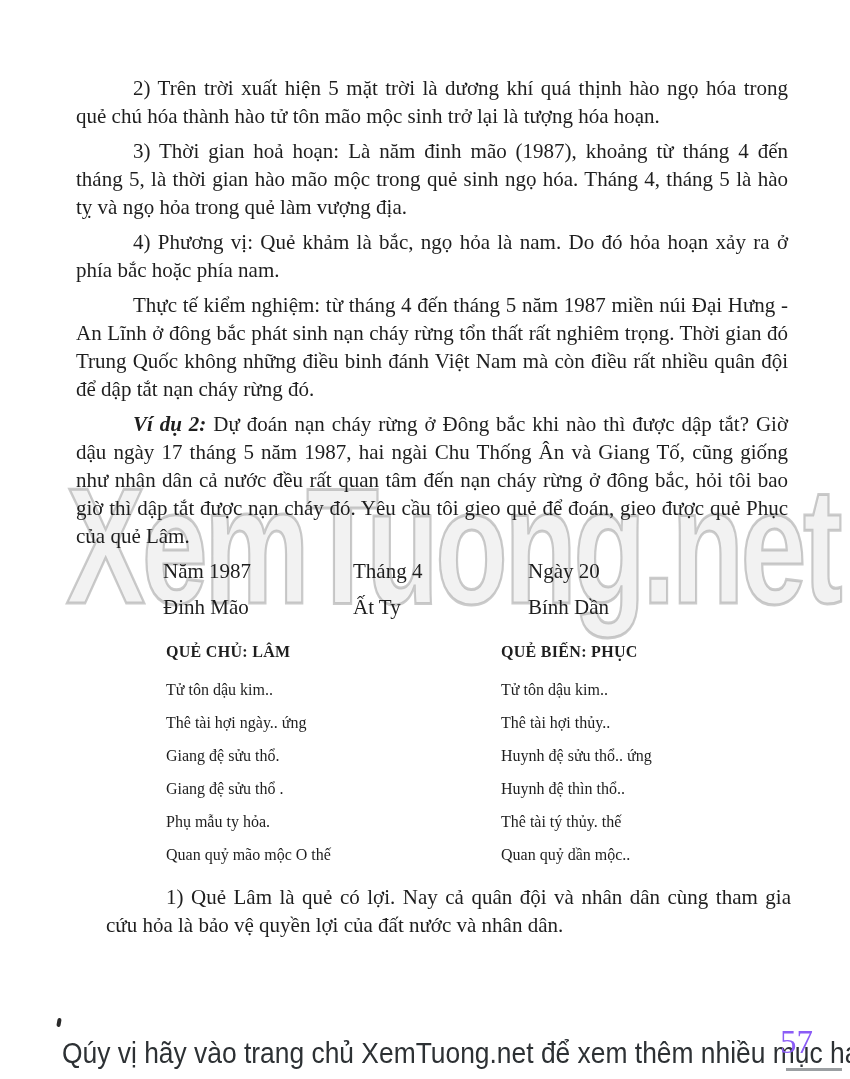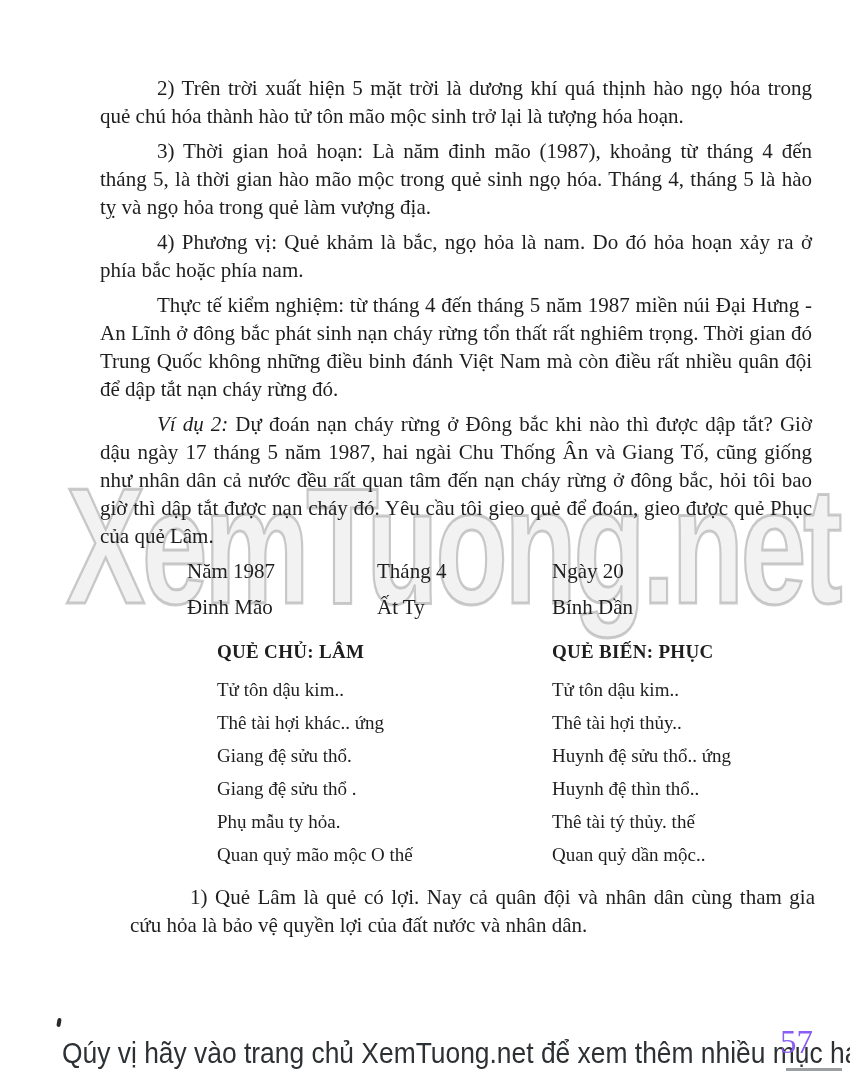--- a/index.html
+++ b/index.html
@@ -22,37 +22,37 @@
     letter-spacing:-5px;
     white-space:nowrap;
     transform:scaleX(0.72);
     transform-origin:left top;
     color:rgba(215,215,215,0.32);
     -webkit-text-stroke:3px rgba(160,160,160,0.55);
     pointer-events:none;
   }
   .content{
     position:absolute;
-    left:100px;top:74px;width:712px;
+    left:76px;top:74px;width:712px;
     z-index:2;
   }
   p.body{
     margin:0 0 7px 0;
     font-size:21px;
     line-height:28px;
     text-align:justify;
     text-indent:57px;
   }
-  .vidu-label{font-weight:normal;font-style:italic;}
+  .vidu-label{font-weight:bold;font-style:italic;}
   .dates{margin:6px 0 16px 87px;font-size:21px;}
   .dates-row{display:flex;line-height:28px;}
   .dates-row + .dates-row{margin-top:8px;}
   .dates-col1{width:190px;}
   .dates-col2{width:175px;}
-  .hex{margin:12px 0 0 117px;font-size:19px;}
+  .hex{margin:12px 0 0 90px;font-size:16px;}
   .hex-header{display:flex;font-weight:bold;line-height:30px;letter-spacing:0.3px;}
   .hex-row{display:flex;line-height:33px;}
   .hex-rows{margin-top:6px;}
   .hex-left{width:335px;}
   .hex-right{flex:1;}
   .conclusion{
     margin:12px 0 0 30px;
     width:685px;
     font-size:21px;
     line-height:28px;
@@ -130,21 +130,21 @@
       <div class="hex-header">
         <span class="hex-left">QUẺ CHỦ: LÂM</span>
         <span class="hex-right">QUẺ BIẾN: PHỤC</span>
       </div>
       <div class="hex-rows">
         <div class="hex-row">
           <span class="hex-left">Tử tôn dậu kim..</span>
           <span class="hex-right">Tử tôn dậu kim..</span>
         </div>
         <div class="hex-row">
-          <span class="hex-left">Thê tài hợi khác.. ứng</span>
+          <span class="hex-left">Thê tài hợi ngày.. ứng</span>
           <span class="hex-right">Thê tài hợi thủy..</span>
         </div>
         <div class="hex-row">
           <span class="hex-left">Giang đệ sửu thổ.</span>
           <span class="hex-right">Huynh đệ sửu thổ.. ứng</span>
         </div>
         <div class="hex-row">
           <span class="hex-left">Giang đệ sửu thổ .</span>
           <span class="hex-right">Huynh đệ thìn thổ..</span>
         </div>

